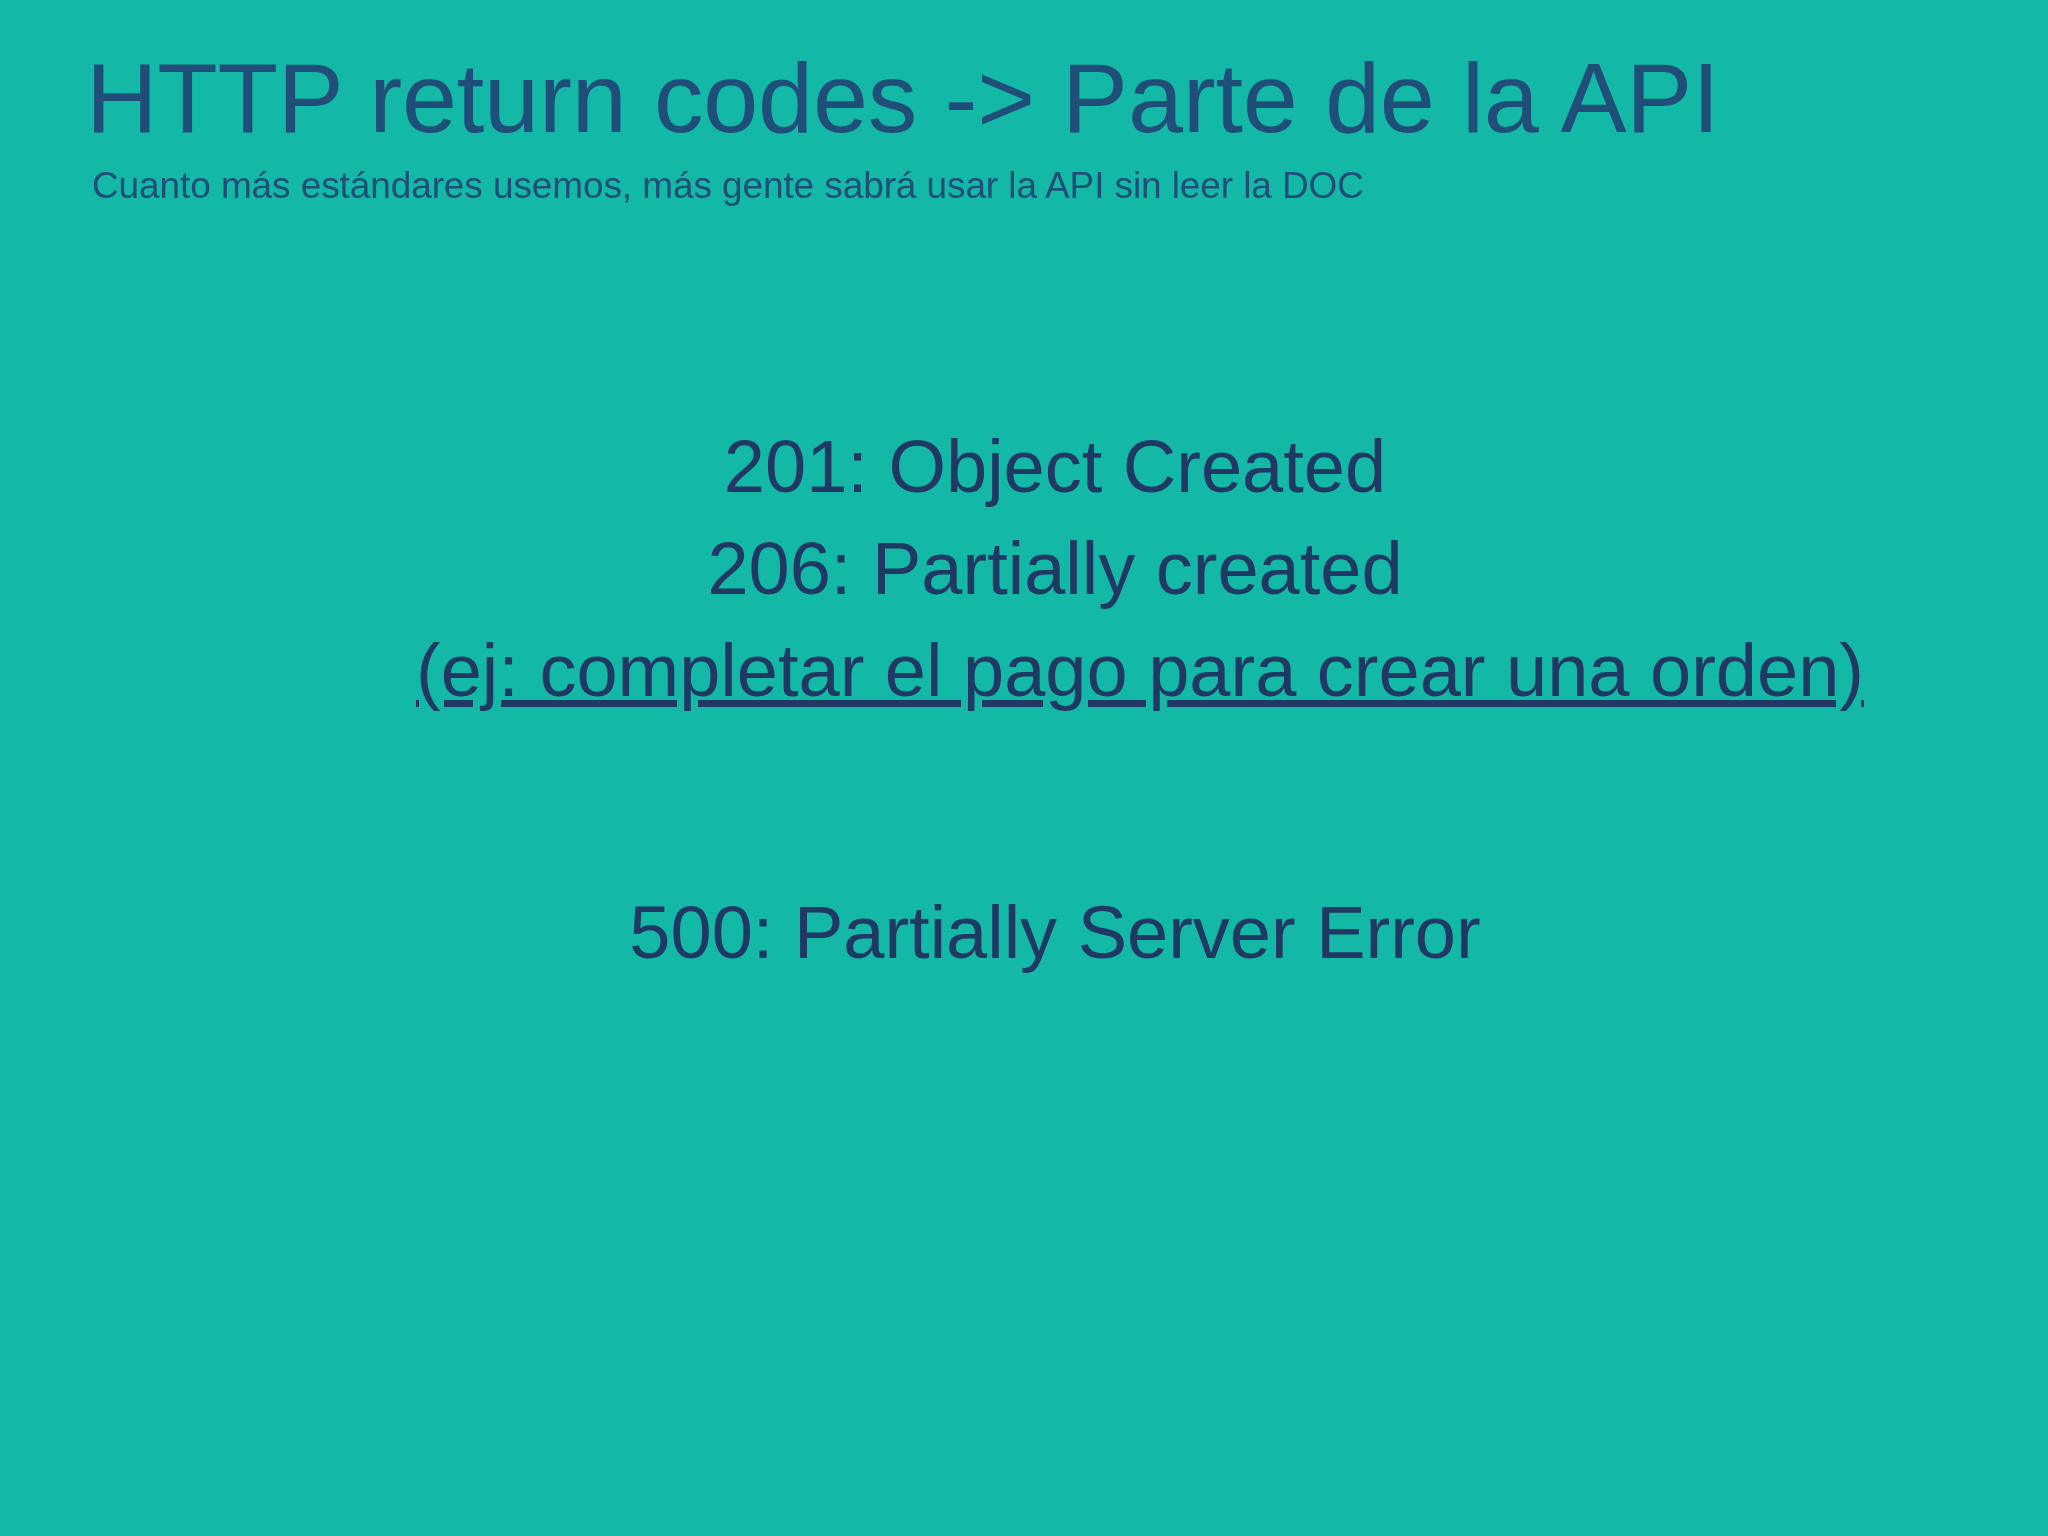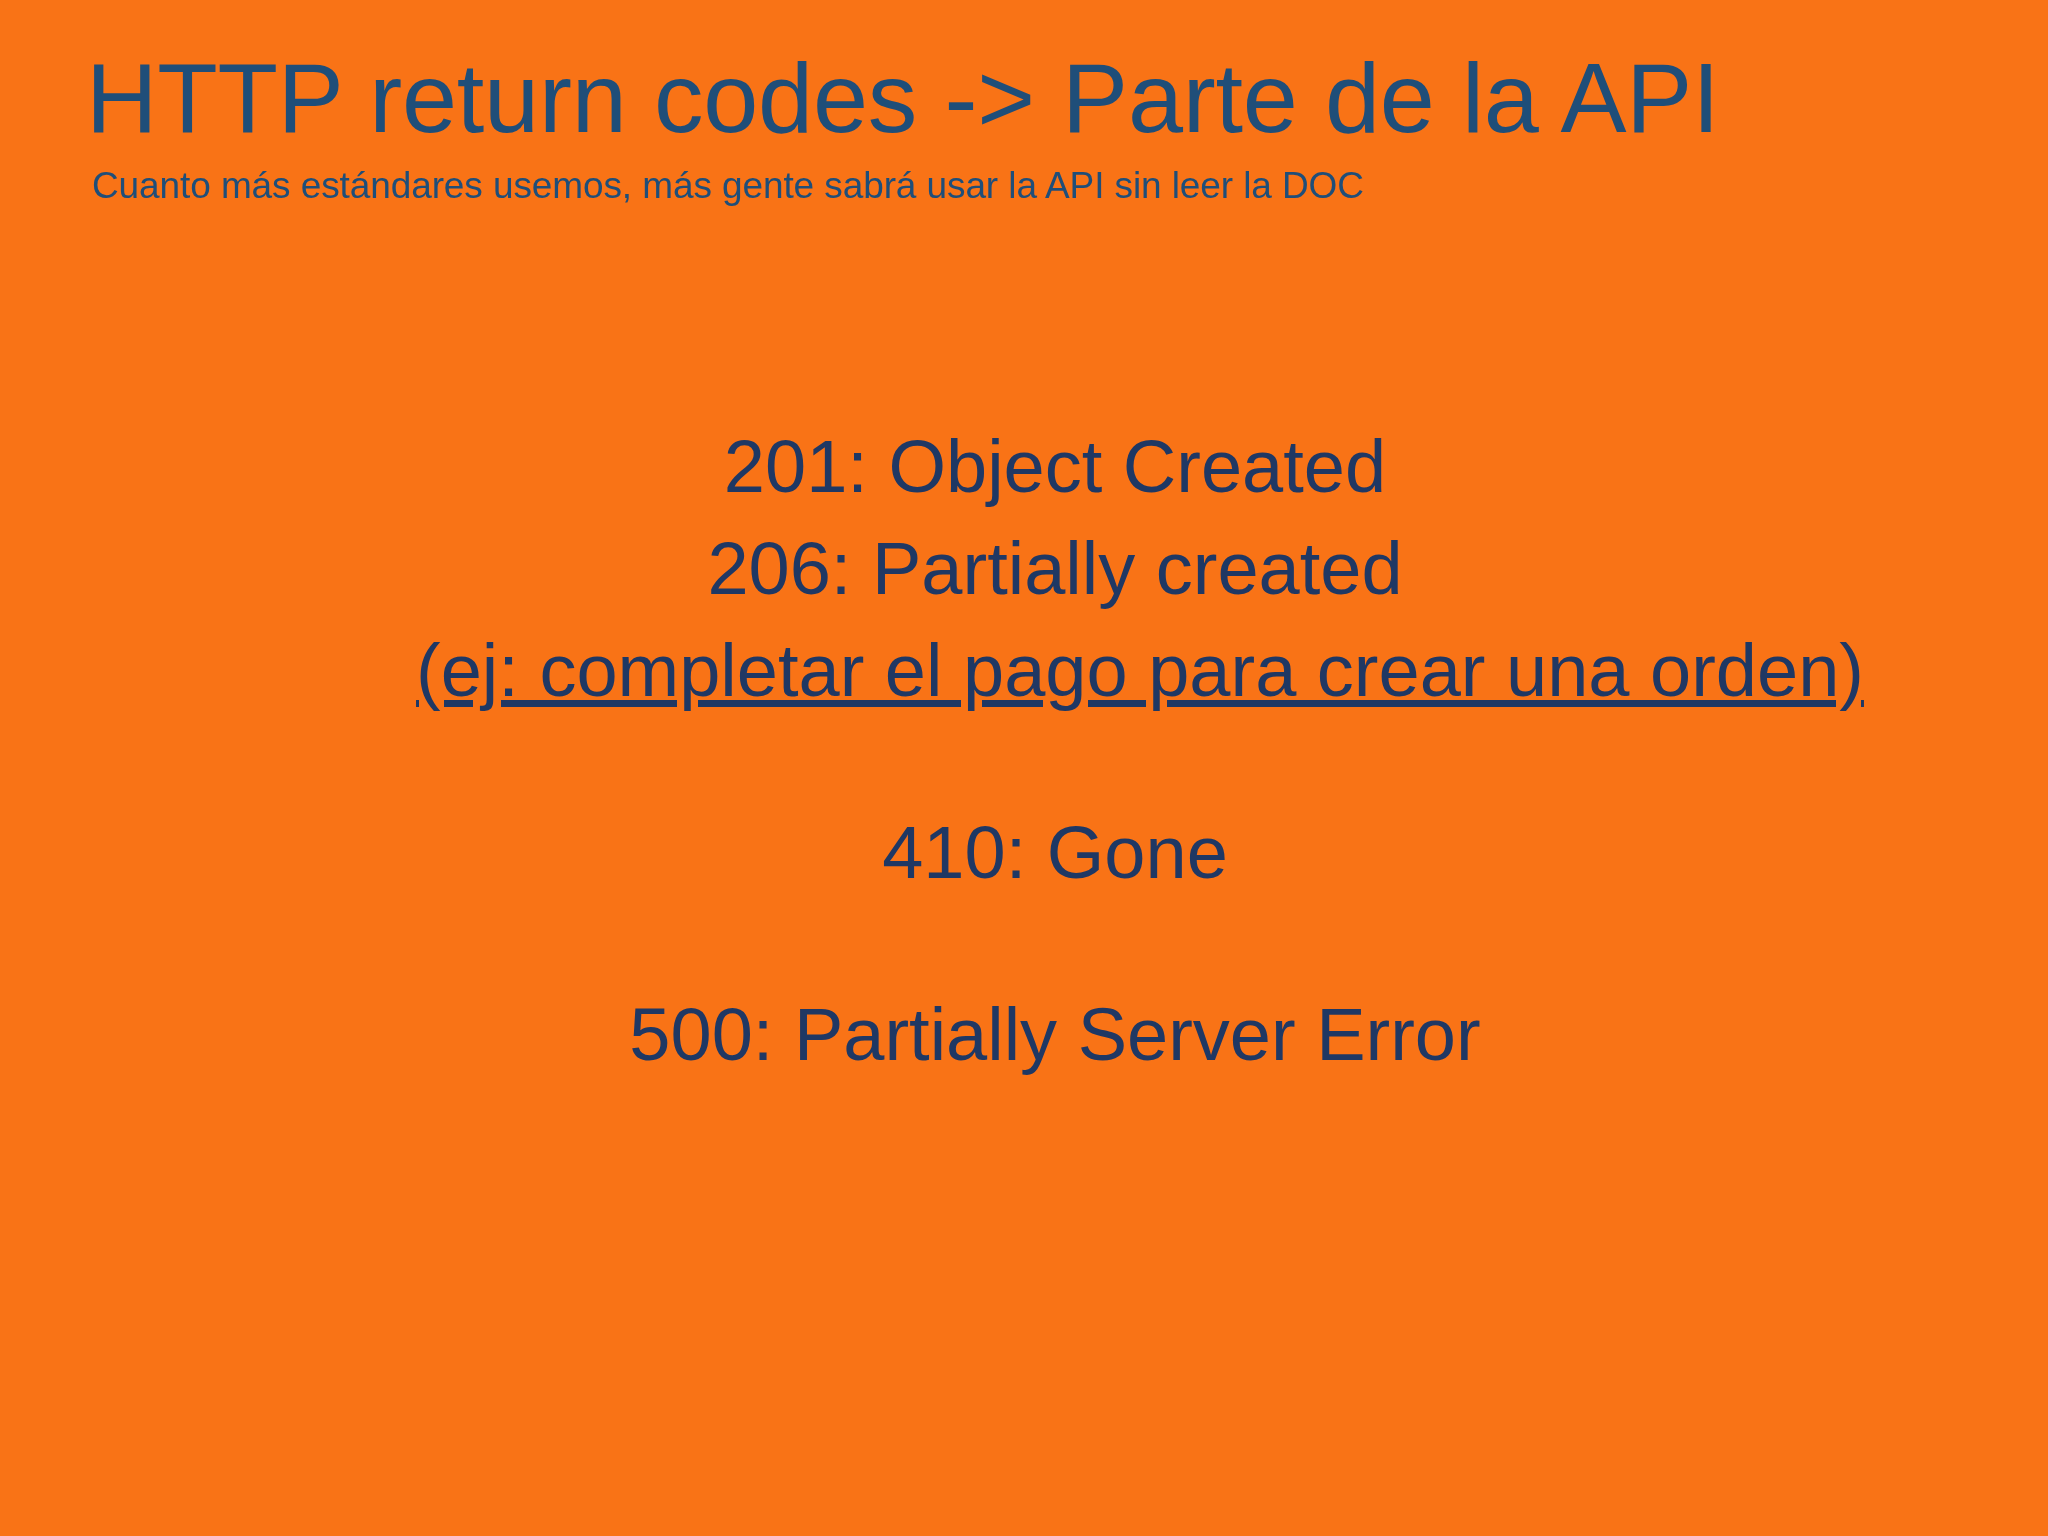--- a/index.html
+++ b/index.html
@@ -10,21 +10,21 @@
   }
 
   body {
     font-family: "Liberation Sans", sans-serif;
   }
 
   .slide {
     position: relative;
     width: 2048px;
     height: 1536px;
-    background: #f97316;
+    background: #14b8a6;
     overflow: hidden;
     box-sizing: border-box;
   }
 
   
   .title-block {
     position: absolute;
     left: 86px;
     top: 46px;
     width: 1880px;
@@ -99,21 +99,20 @@
 
     <div class="group">
       <p class="code-line">201: Object Created</p>
       <p class="code-line">206: Partially created</p>
       <p class="code-line indented">(ej: completar el pago para crear una orden)</p>
     </div>
 
     <div class="group-gap"></div>
 
     <div class="group">
-      <p class="code-line">410: Gone</p>
     </div>
 
     <div class="group-gap"></div>
 
     <div class="group">
       <p class="code-line">500: Partially Server Error</p>
     </div>
 
   </div>
 

